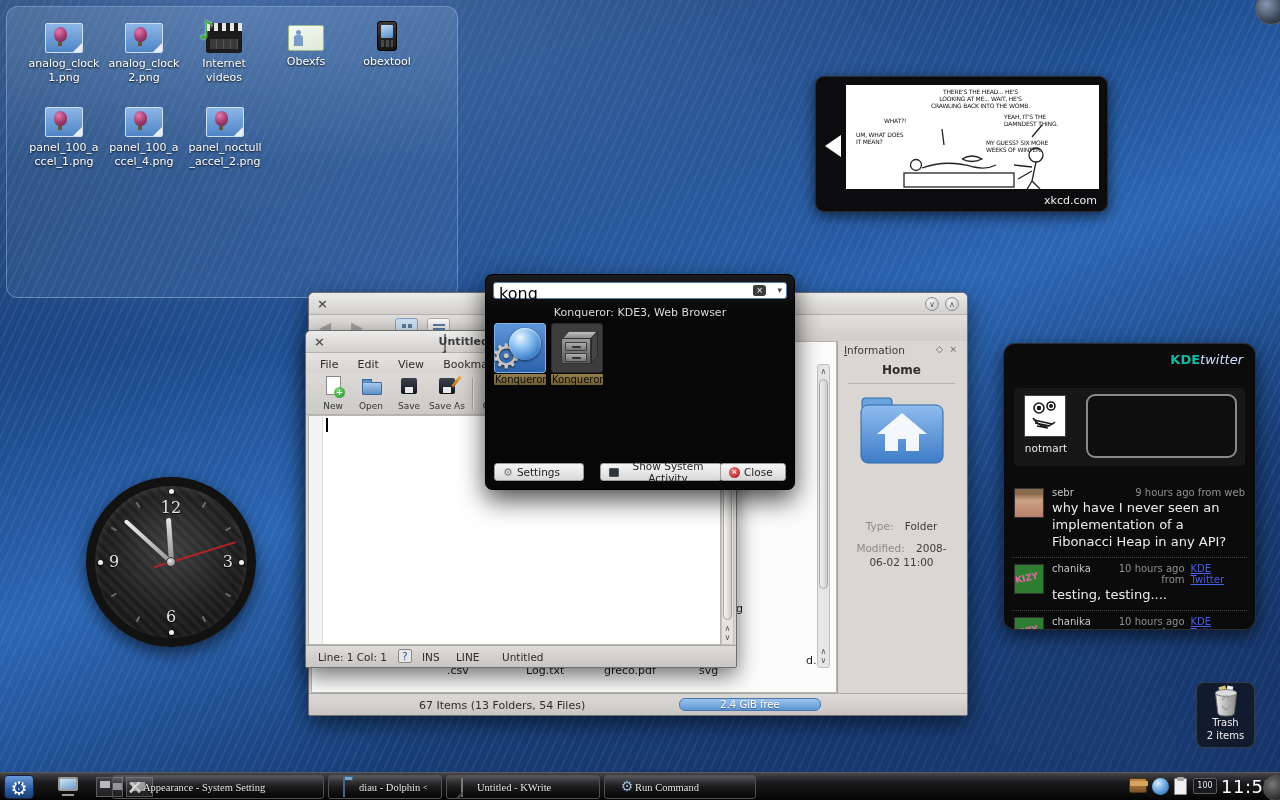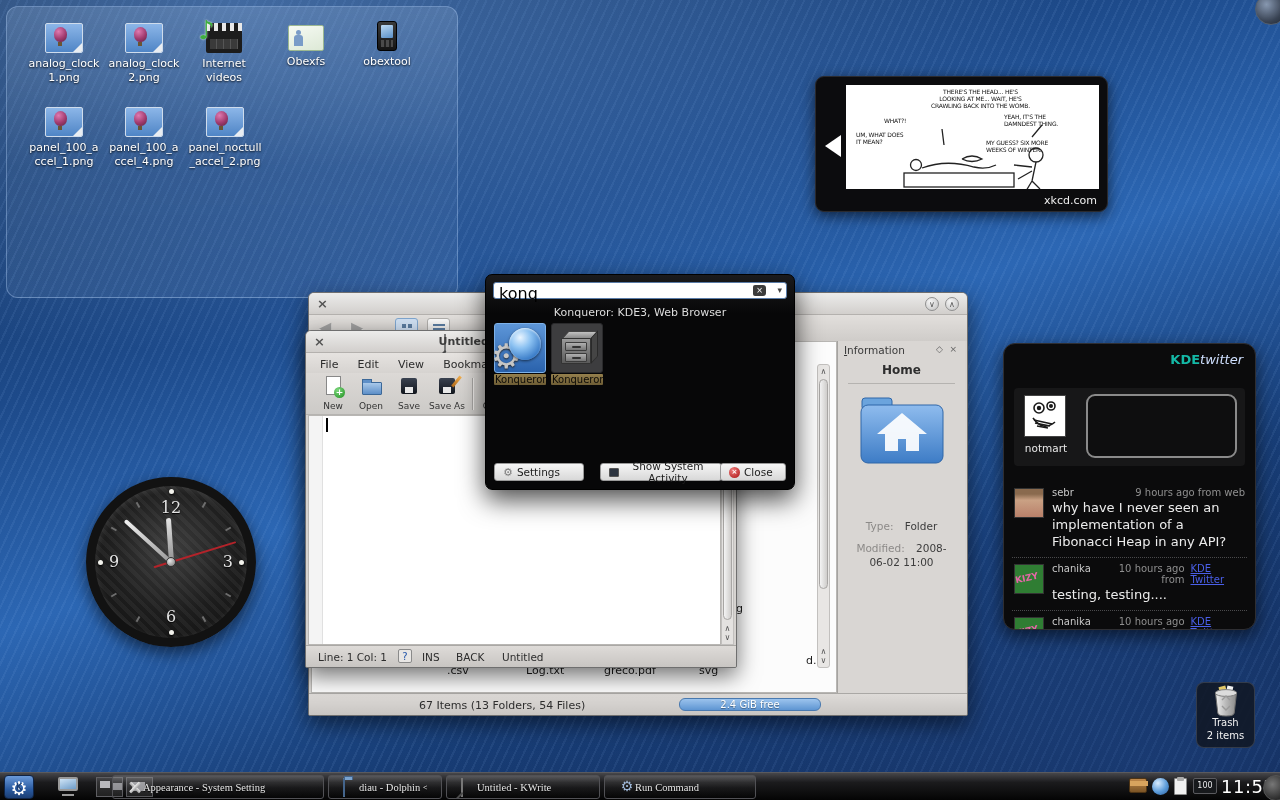--- a/index.html
+++ b/index.html
@@ -483,21 +483,21 @@
     </div>
     <div class="kscroll">
       <div class="thumbbar"></div>
       <span class="sarrow" style="bottom:11px;">∧</span>
       <span class="sarrow" style="bottom:2px;">∨</span>
     </div>
     <div class="kstatus">
       <span class="ks-item" style="left:12px;">Line: 1 Col: 1</span>
       <span class="ks-help">?</span>
       <span class="ks-item" style="left:116px;">INS</span>
-      <span class="ks-item" style="left:150px;">BACK</span>
+      <span class="ks-item" style="left:150px;">LINE</span>
       <span class="ks-item" style="left:196px;">Untitled</span>
     </div>
   </div>
 
   <div class="krunner">
     <div class="kr-input">
       <span class="kr-query">konq</span>
       <span class="kr-clear">×</span>
       <span class="kr-chevron">▾</span>
     </div>

